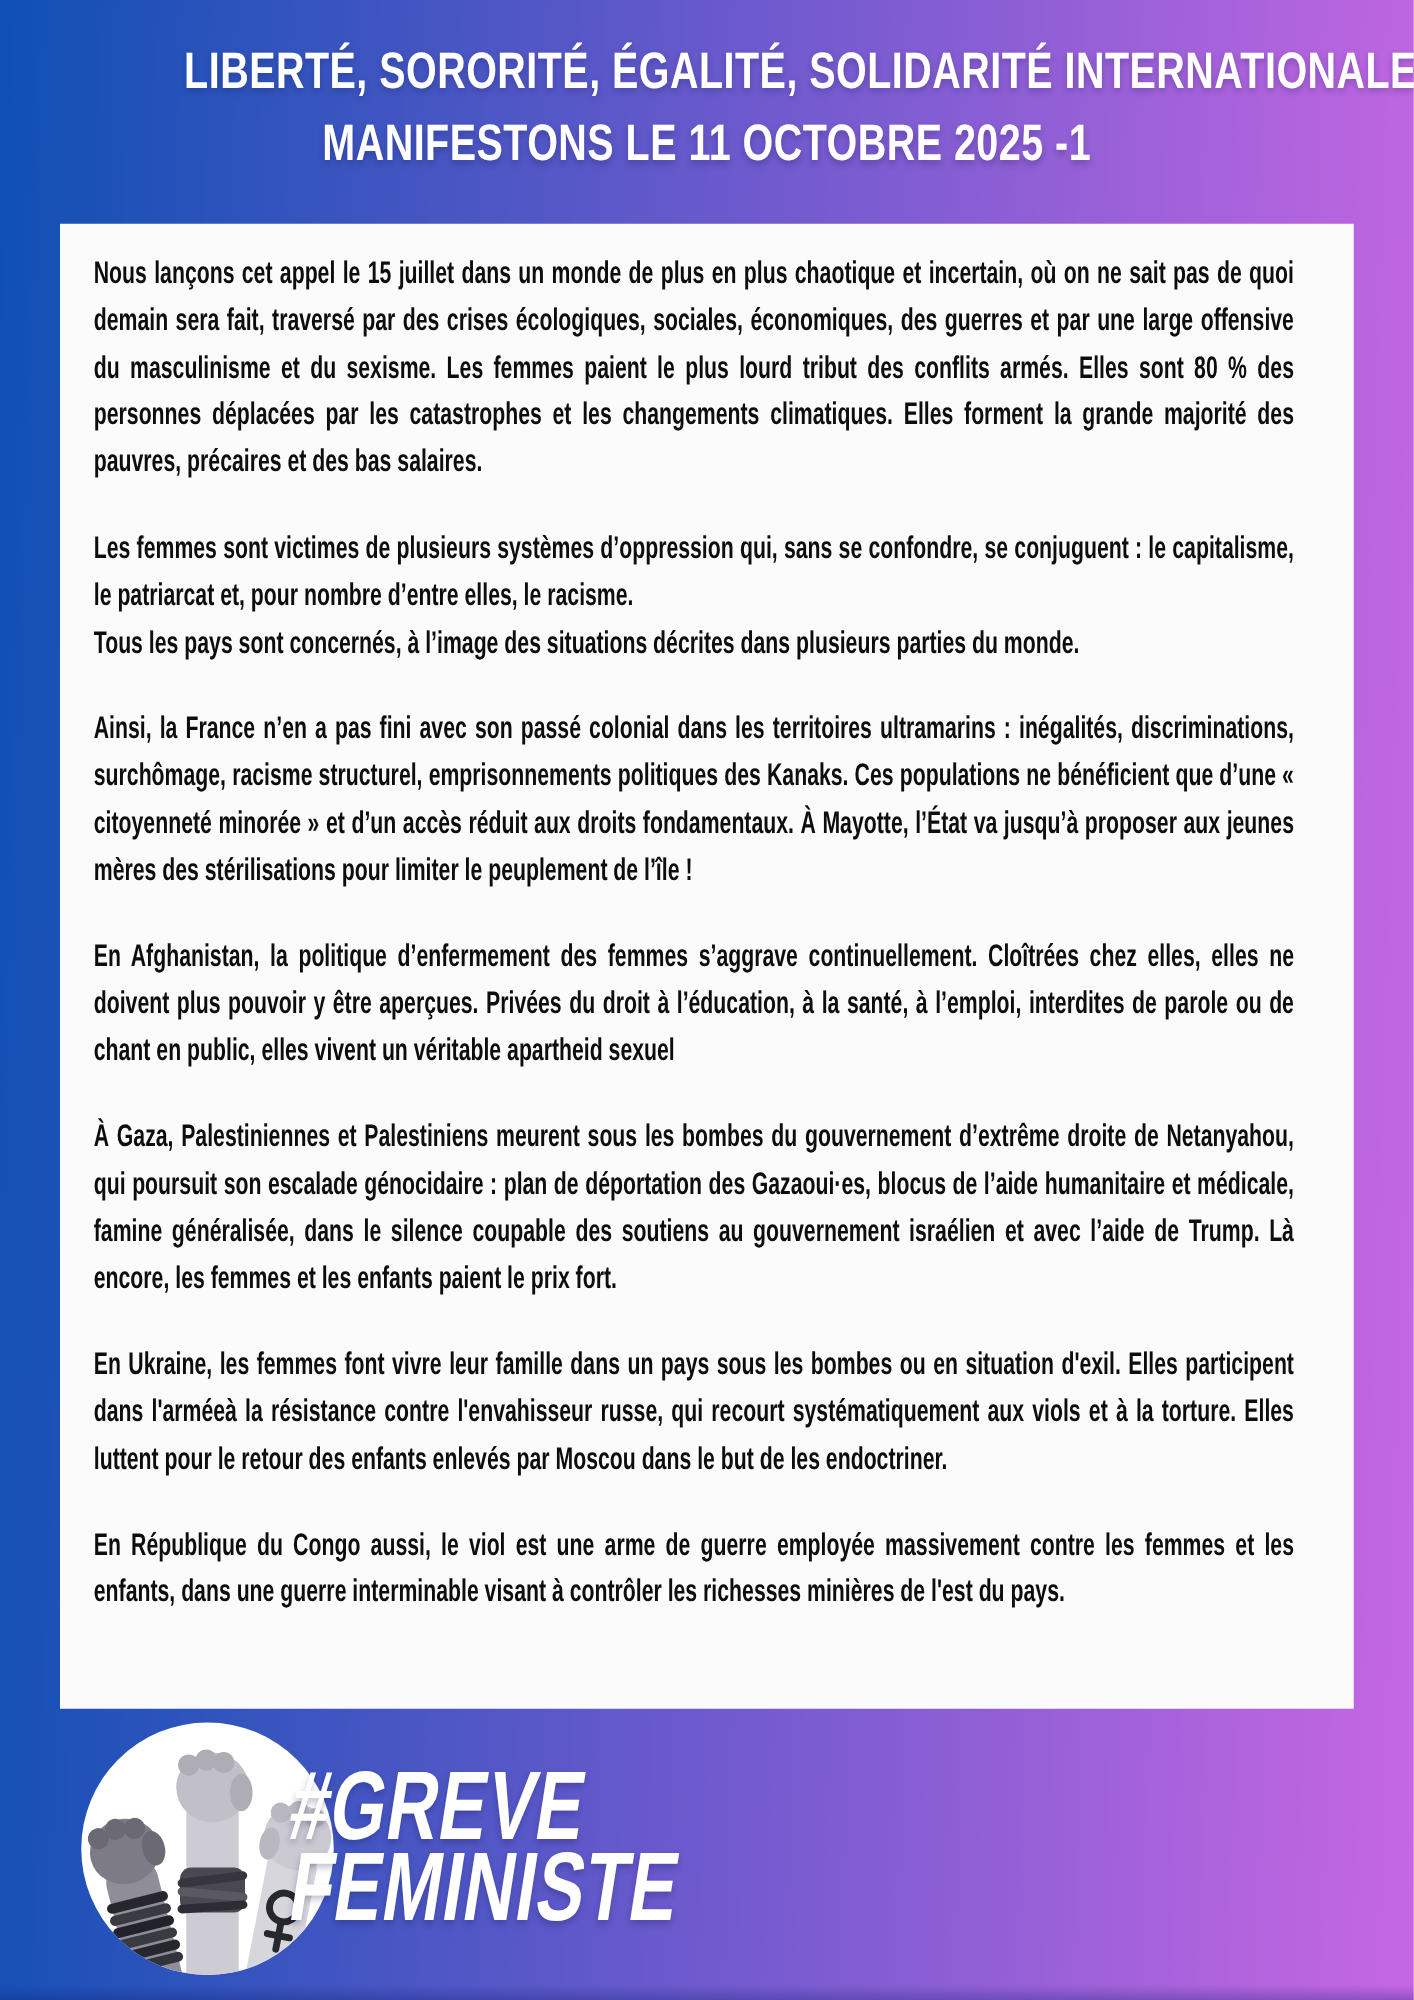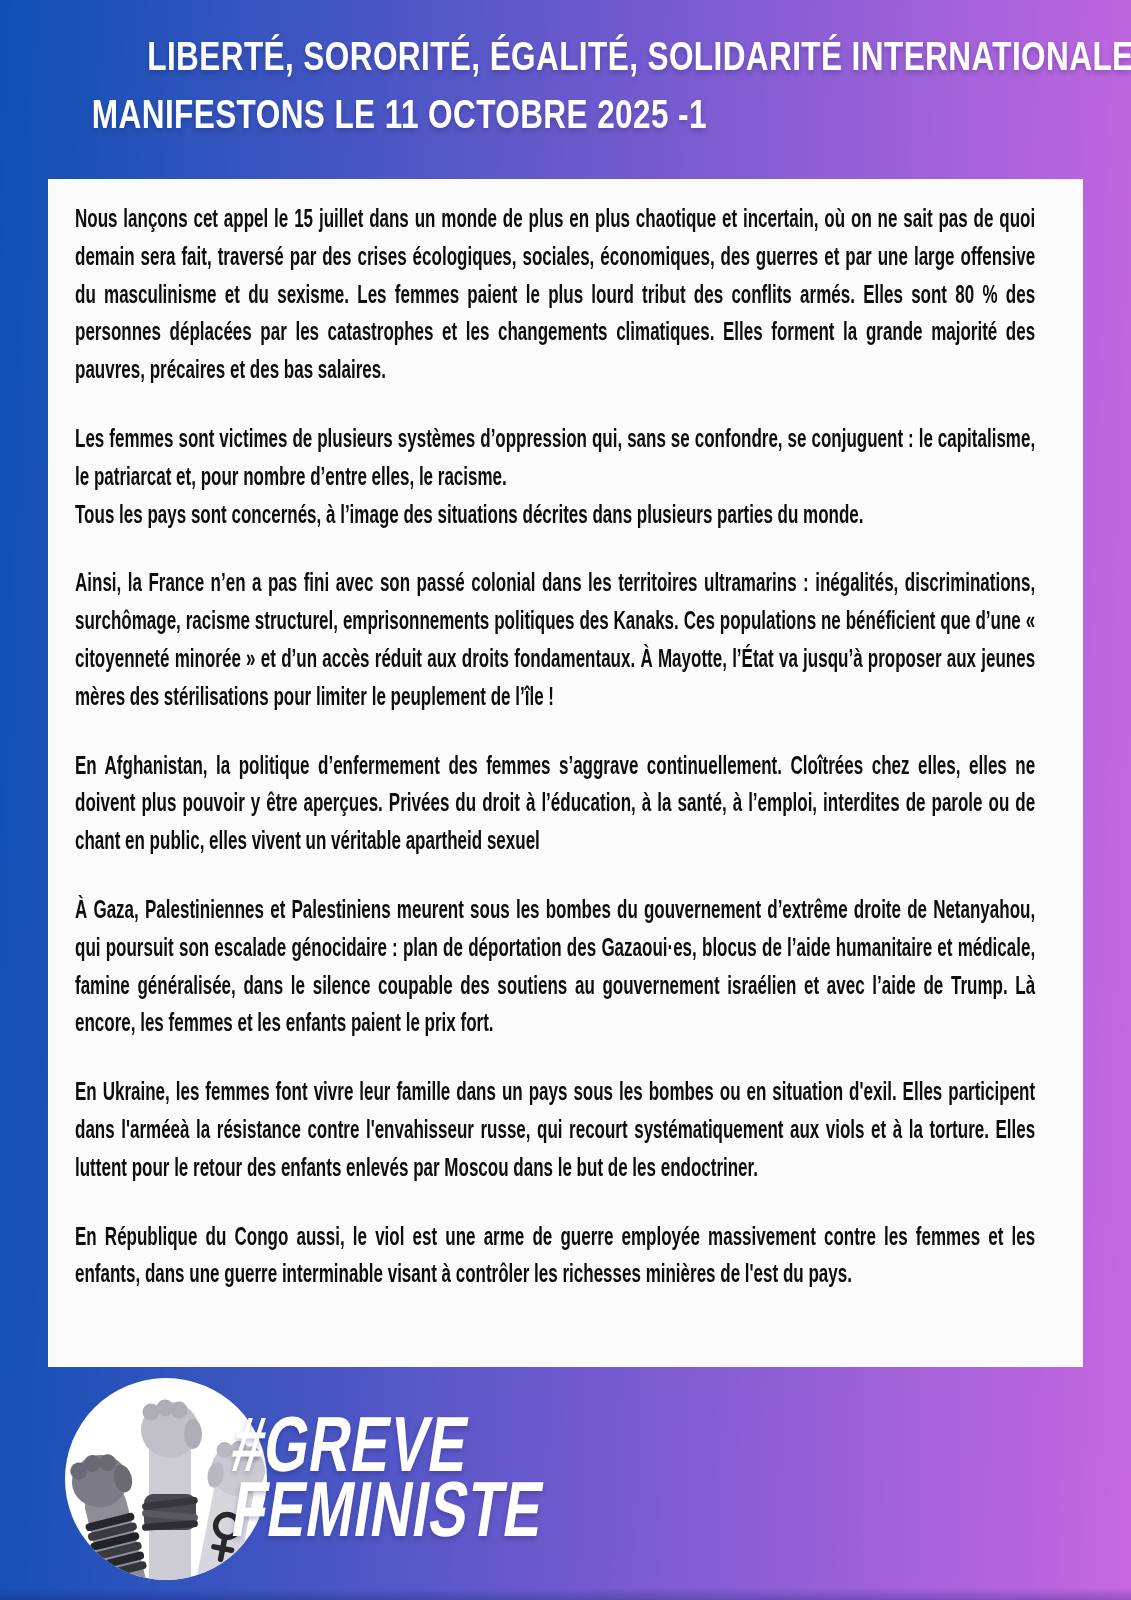--- a/index.html
+++ b/index.html
@@ -3,21 +3,21 @@
 <meta charset="utf-8">
 <style>
   html,body{margin:0;padding:0;}
   body{
     width:1131px;height:1600px;overflow:hidden;position:relative;
     font-family:"Liberation Sans",sans-serif;
     background:linear-gradient(92deg,#0f50b4 0%,#6f5ace 52%,#c667e2 100%);
   }
   
   .title-line{
-    position:absolute;left:0;right:0;text-align:left;
+    position:absolute;left:0;right:0;text-align:center;
     color:#ffffff;font-weight:bold;font-size:41px;line-height:41px;
     white-space:nowrap;
   }
   .title-line .squeeze{
     display:inline-block;transform:scaleX(0.77);transform-origin:50% 0;
     text-shadow:0 3px 6px rgba(15,20,70,0.25);
     letter-spacing:0.5px;
   }
   #title1{top:36px;}
   #title2{top:94px;}

